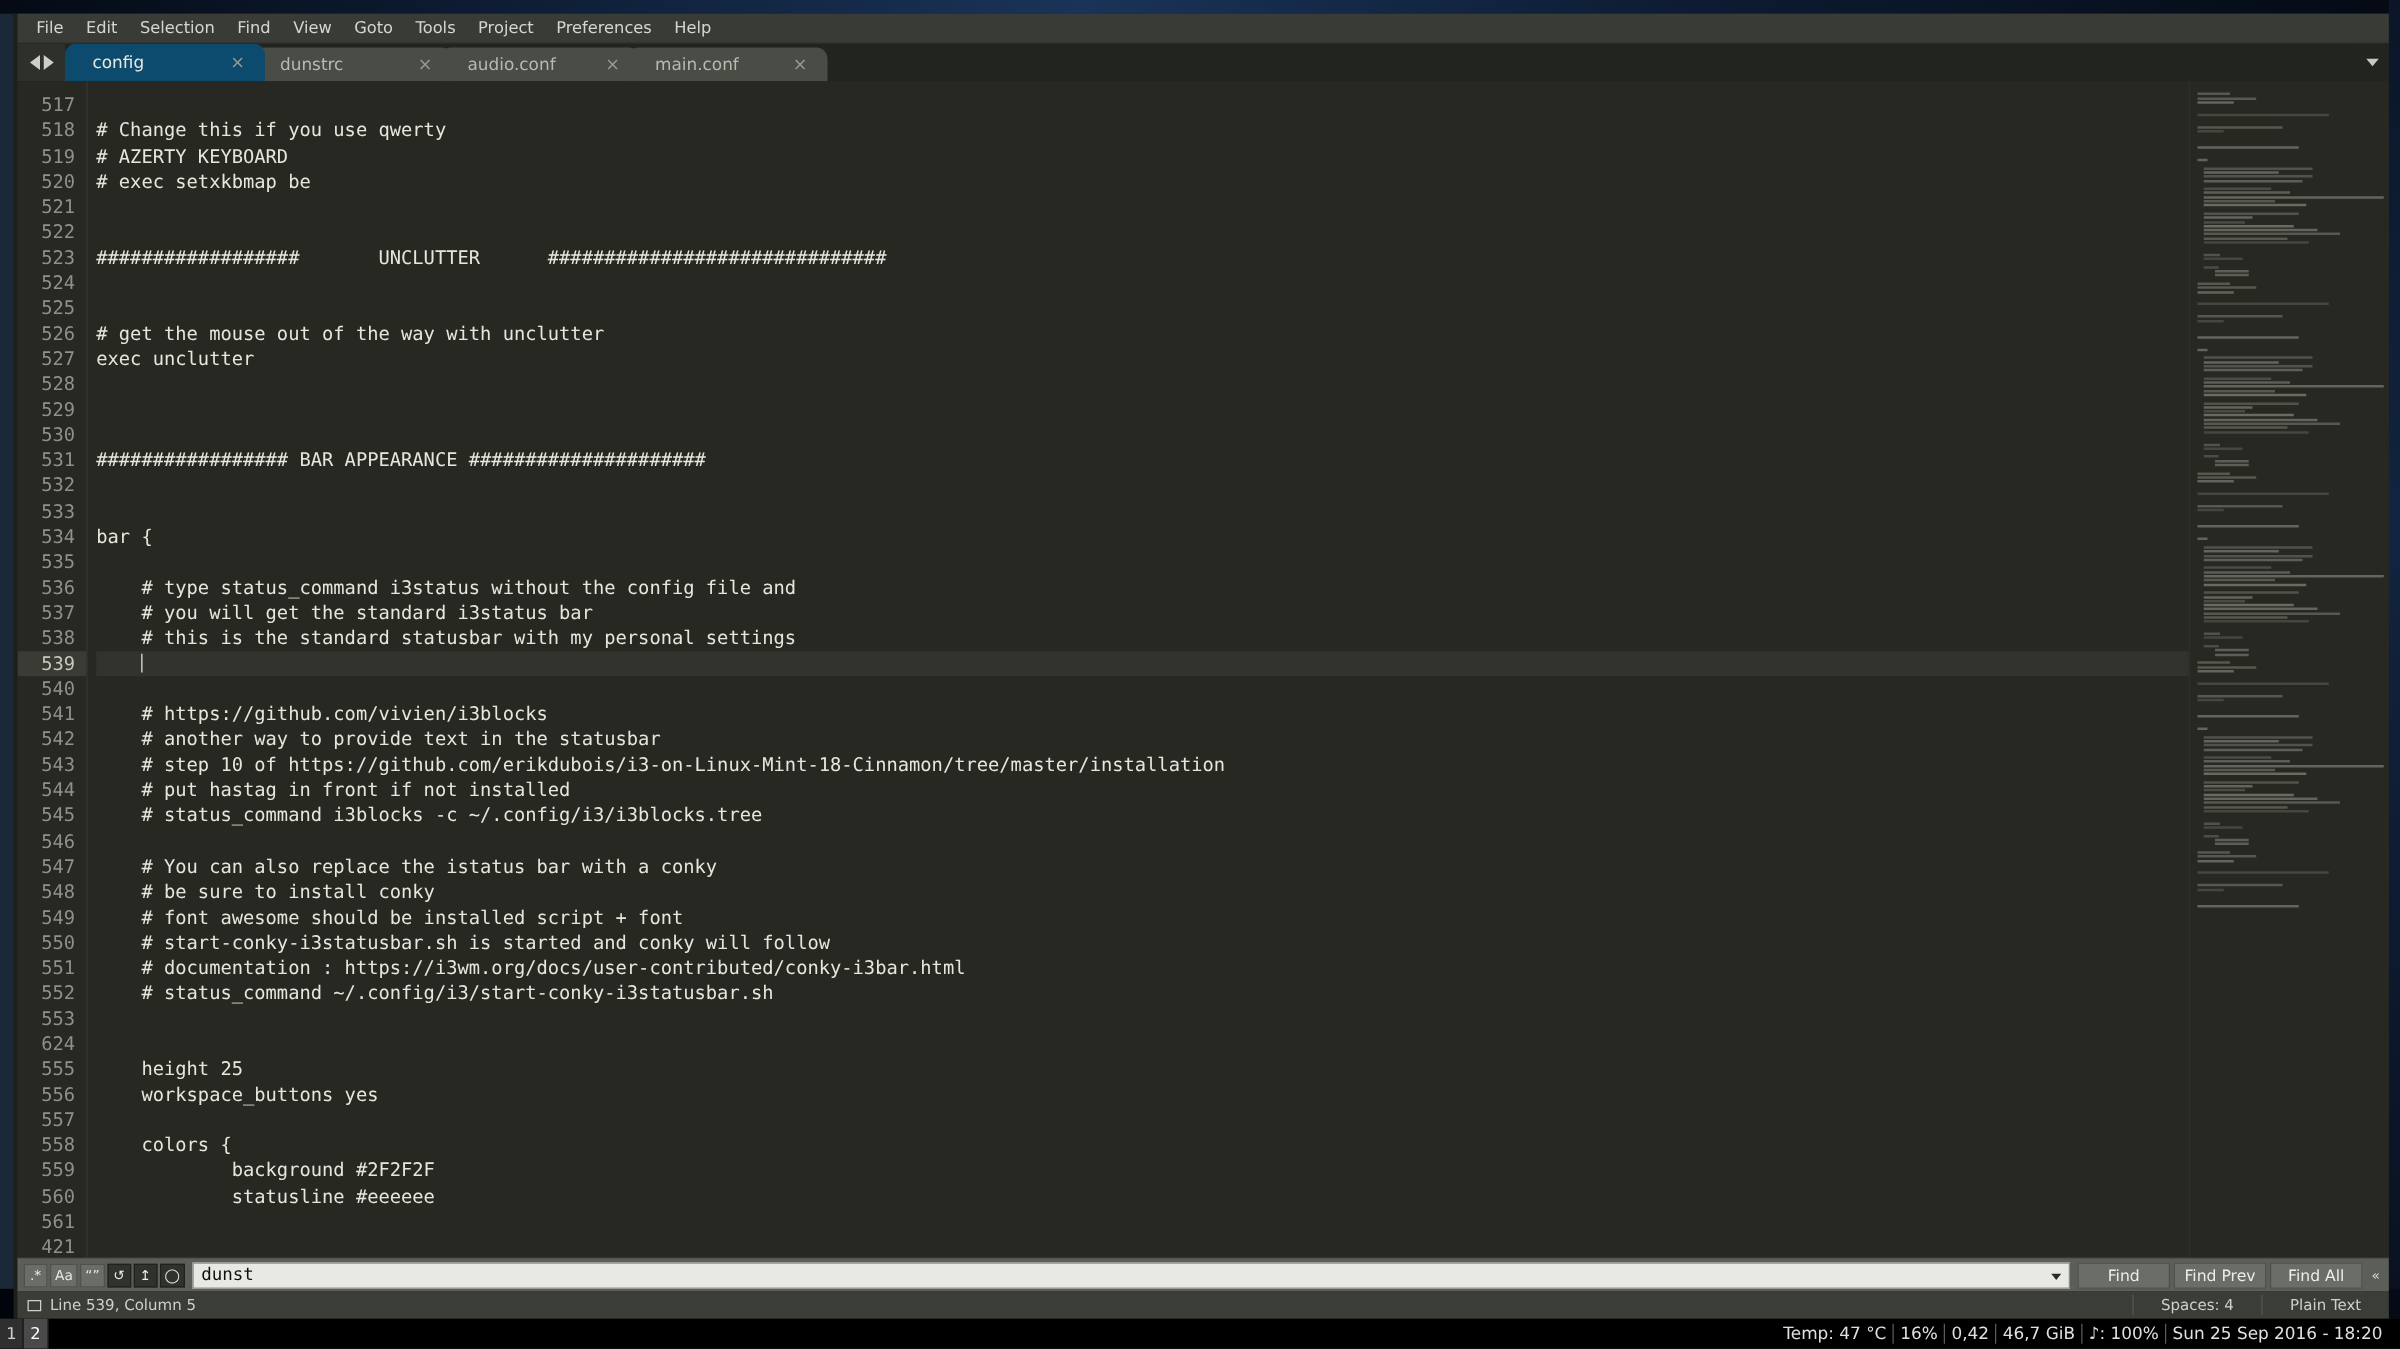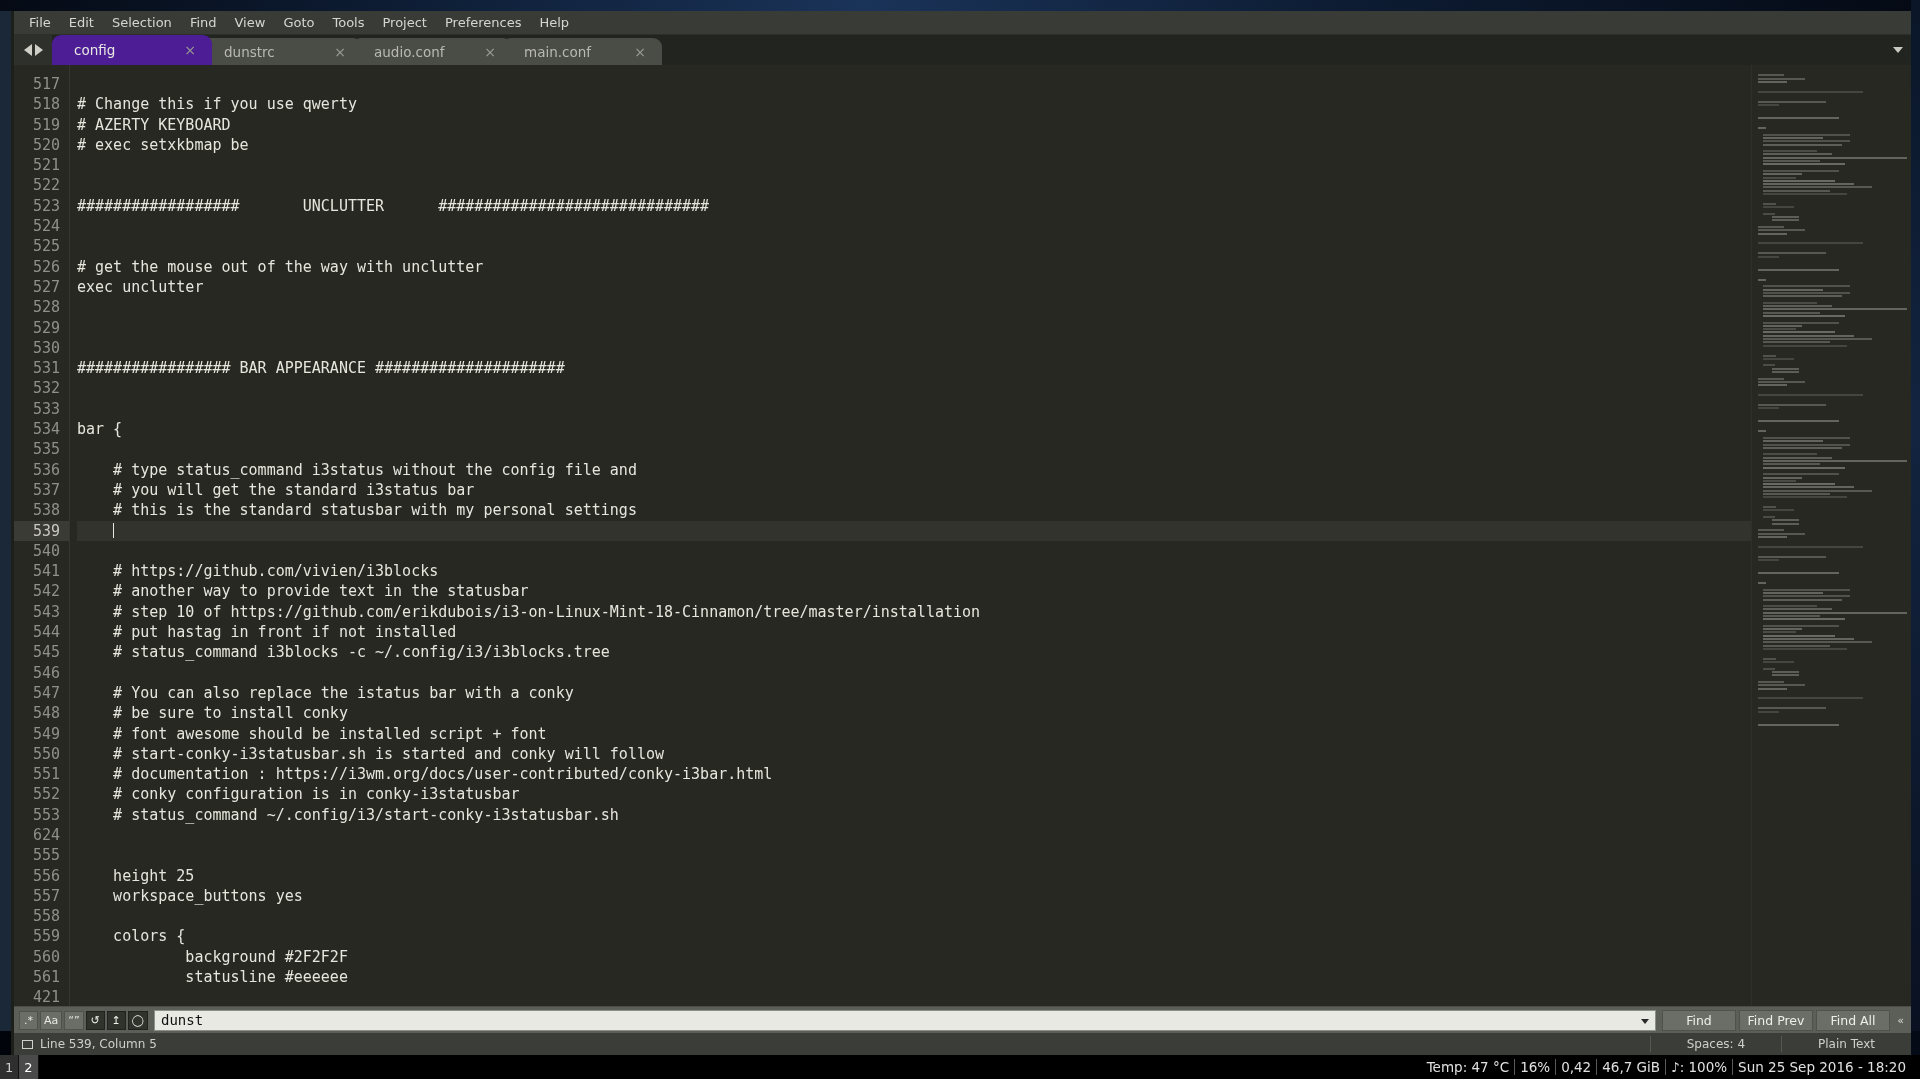--- a/index.html
+++ b/index.html
@@ -93,21 +93,21 @@
     margin-right: -10px;
     background: #4a4d46;
     border-radius: 9px 9px 0 0;
     color: #b9b9b2;
     font-size: 13.5px;
     white-space: nowrap;
     cursor: default;
   }
   .tab .tab-label { flex: 1 1 auto; }
   .tab.active {
-    background: #4c1d95;
+    background: #0c4a6e;
     color: #e8e8e2;
     height: 30px;
     z-index: 5;
   }
   .tab .tab-close {
     color: #9b9b94;
     font-size: 14px;
     padding: 0 6px;
     margin-left: 12px;
     line-height: 1;
@@ -268,21 +268,21 @@
     font-family: "DejaVu Sans", sans-serif;
   }
   .sb-icon {
     width: 11px; height: 9px;
     border: 1.3px solid #cfd0c9;
     margin-right: 7px;
     display: inline-block;
   }
   .sb-right { margin-left: auto; display: flex; align-items: center; }
   .sb-right > div {
-    padding: 0 36px;
+    padding: 0 22px;
     border-left: 1px solid #55584f;
     line-height: 16px;
   }
 
   
   .i3bar {
     position: absolute; left: 0; bottom: 0;
     width: 1920px; height: 24px;
     background: #000000;
     display: flex; align-items: center;
@@ -445,21 +445,20 @@
           <div class="row"><span>    # another way to provide text in the statusbar</span></div>
           <div class="row"><span>    # step 10 of https://github.com/erikdubois/i3-on-Linux-Mint-18-Cinnamon/tree/master/installation</span></div>
           <div class="row"><span>    # put hastag in front if not installed</span></div>
           <div class="row"><span>    # status_command i3blocks -c ~/.config/i3/i3blocks.tree</span></div>
           <div class="row"><span></span></div>
           <div class="row"><span>    # You can also replace the istatus bar with a conky</span></div>
           <div class="row"><span>    # be sure to install conky</span></div>
           <div class="row"><span>    # font awesome should be installed script + font</span></div>
           <div class="row"><span>    # start-conky-i3statusbar.sh is started and conky will follow</span></div>
           <div class="row"><span>    # documentation : https://i3wm.org/docs/user-contributed/conky-i3bar.html</span></div>
-          <div class="row"><span>    # conky configuration is in conky-i3statusbar</span></div>
           <div class="row"><span>    # status_command ~/.config/i3/start-conky-i3statusbar.sh</span></div>
           <div class="row"><span></span></div>
           <div class="row"><span></span></div>
           <div class="row"><span>    height 25</span></div>
           <div class="row"><span>    workspace_buttons yes</span></div>
           <div class="row"><span></span></div>
           <div class="row"><span>    colors {</span></div>
           <div class="row"><span>            background #2F2F2F</span></div>
           <div class="row"><span>            statusline #eeeeee</span></div>
         </div>

